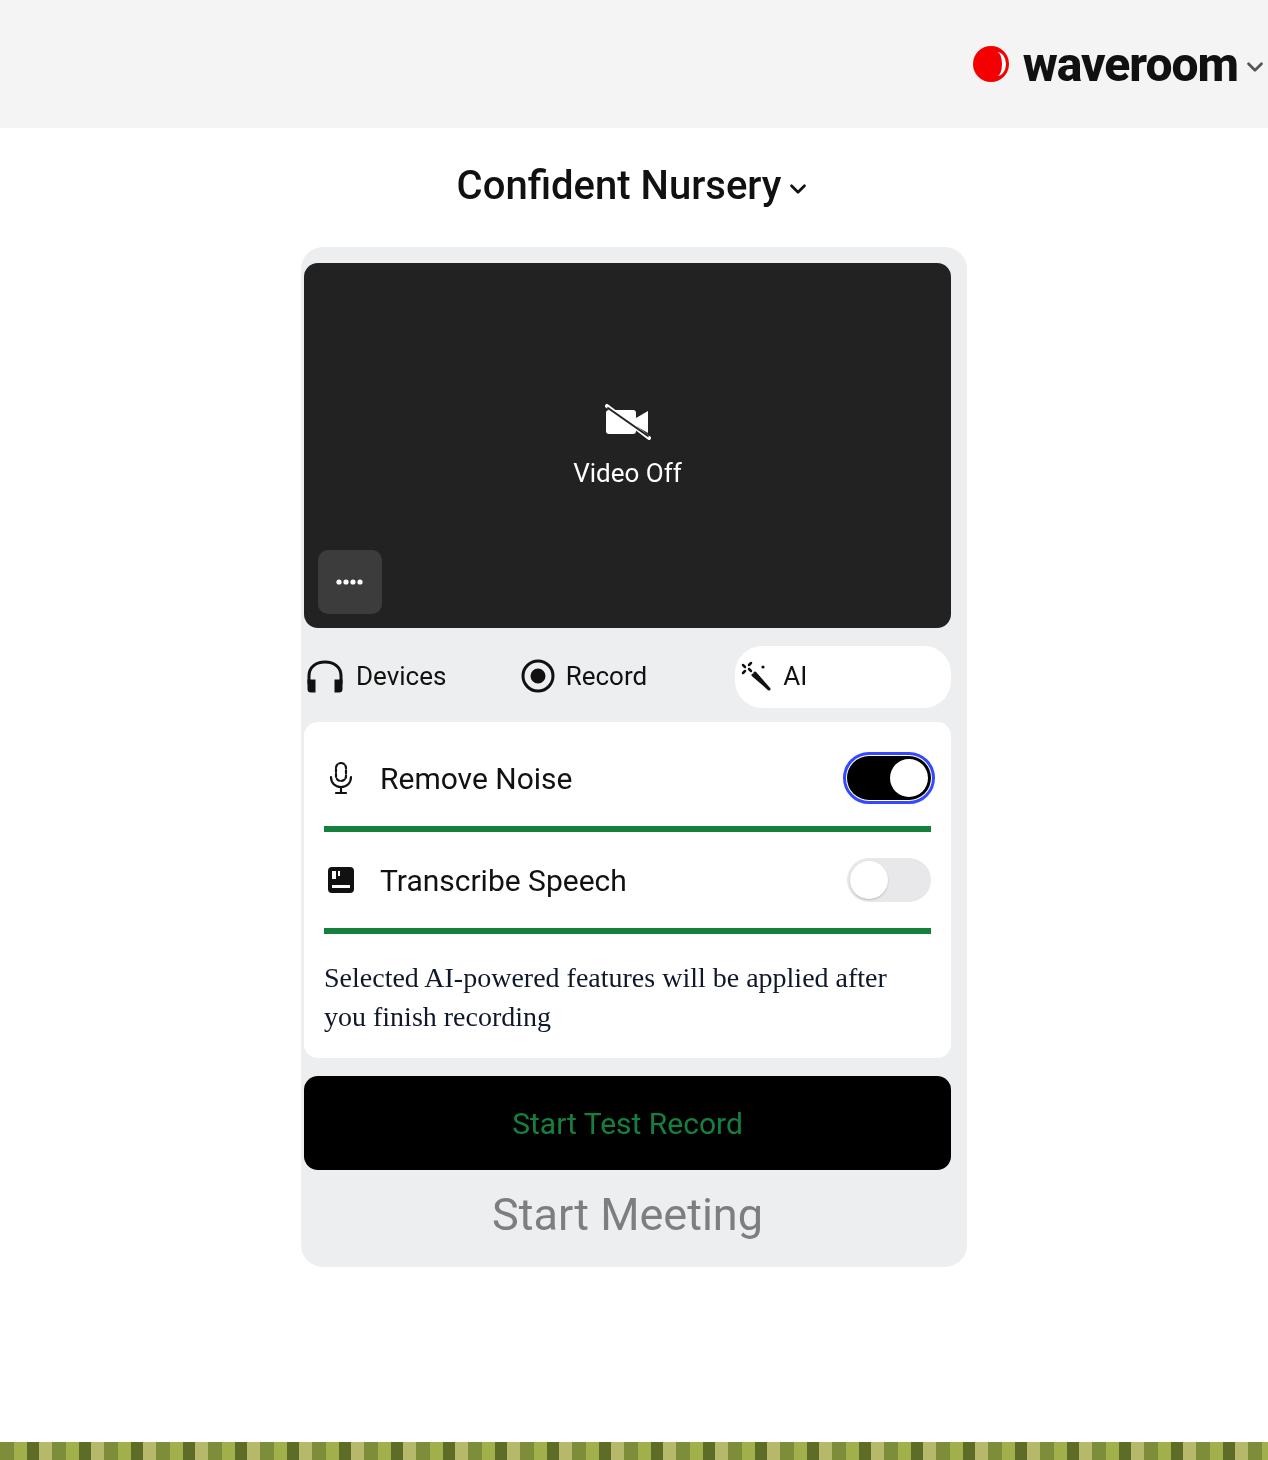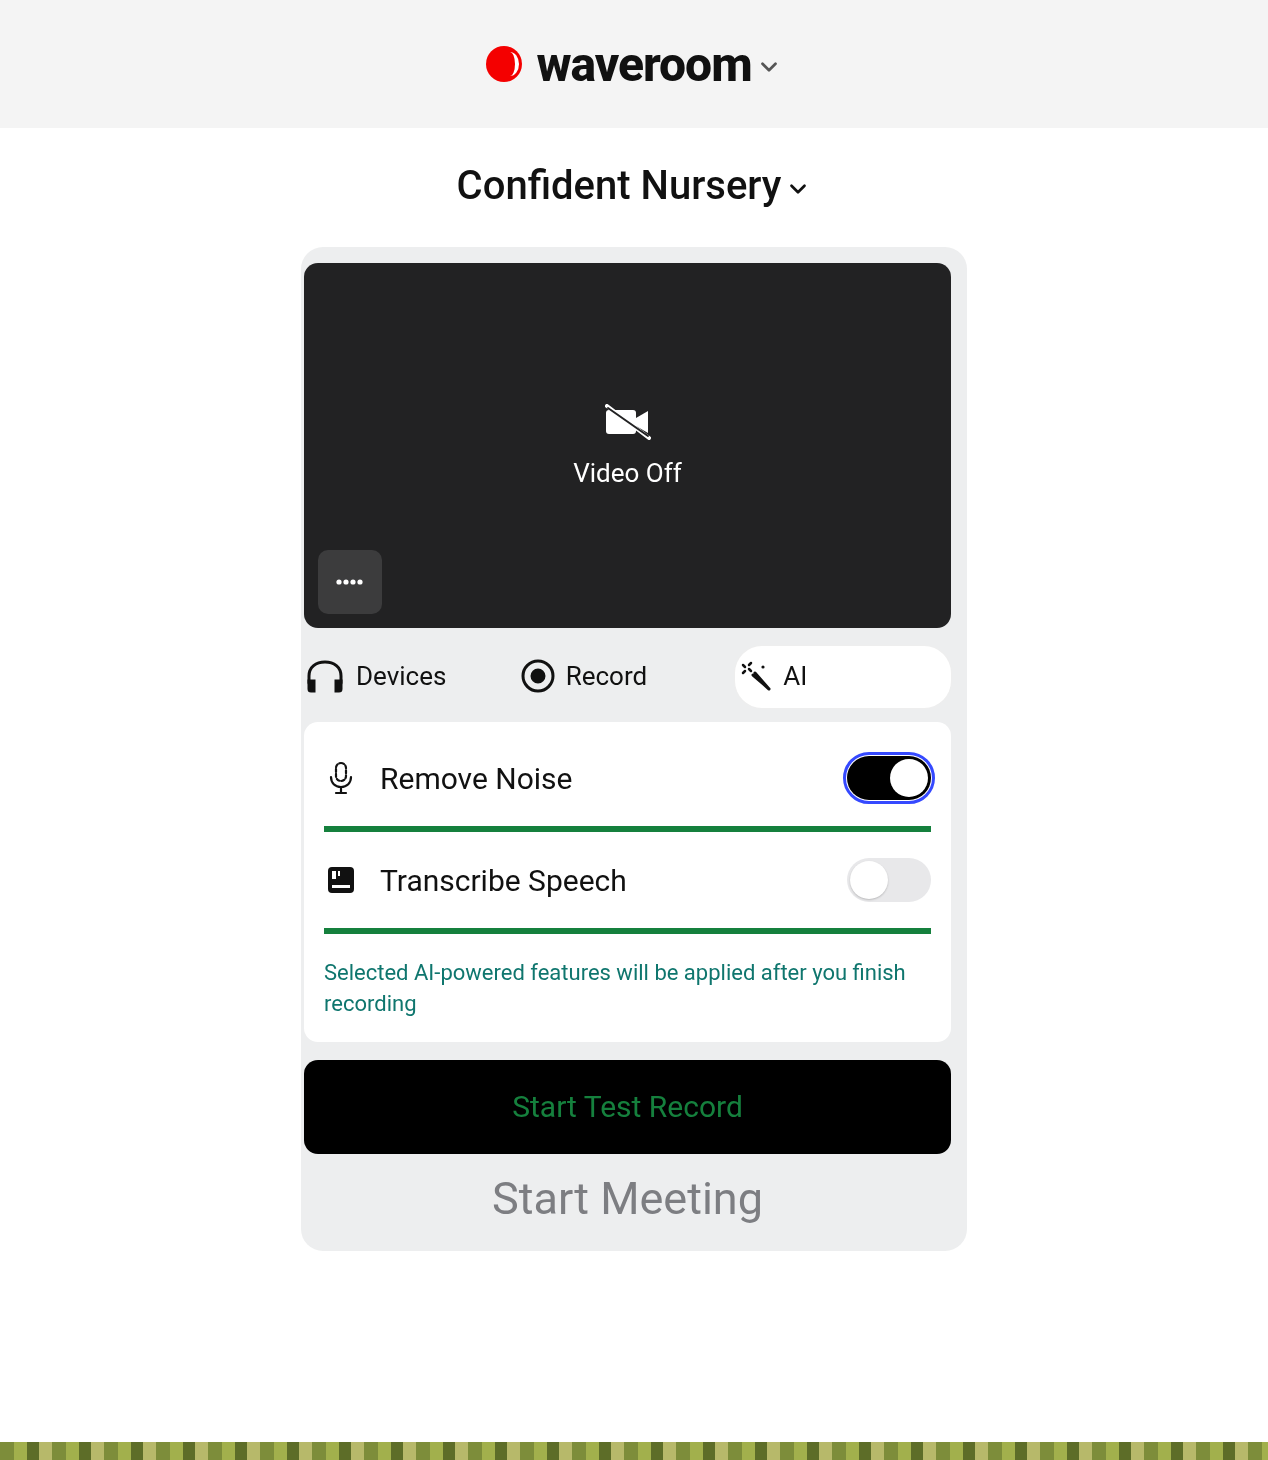--- a/index.html
+++ b/index.html
@@ -1,19 +1,19 @@
 <!DOCTYPE html>
 <html><head>
   <meta charset="utf-8">
   <style>
     * { margin:0; padding:0; box-sizing:border-box; font-family: -apple-system, BlinkMacSystemFont, "Segoe UI", Roboto, Helvetica, Arial, sans-serif; }
     html,body { width:1268px; height:1460px; background:#fff; overflow:hidden; }
 
     
-    .header { width:100%; height:128px; background:#f4f4f4; display:flex; align-items:center; justify-content:center; gap:4px; }
+    .header { width:100%; height:128px; background:#f4f4f4; display:flex; align-items:center; justify-content:flex-end; gap:4px; }
     .logo-wrap { display:flex; align-items:center; gap:14px; }
     .logo-dot { width:36px; height:36px; border-radius:50%; background:#f40000; position:relative; }
     .logo-dot::after { content:""; position:absolute; right:3px; top:6px; width:14px; height:24px; border-radius:50%; border-right:4px solid #fff; }
     .logo-text { font-size:48px; font-weight:800; letter-spacing:-1px; color:#111; }
     .header-caret { display:flex; align-items:center; justify-content:center; padding-top:6px; cursor:pointer; }
 
     
     .page { width:100%; background:#fff; display:flex; flex-direction:column; align-items:center; padding-top:34px; }
     .room-row { display:flex; align-items:center; gap:4px; cursor:pointer; }
     .room-name { font-size:40px; font-weight:500; color:#111; }
@@ -36,21 +36,21 @@
     .panel { background:#fff; border-radius:14px; margin-top:14px; padding:8px 20px 22px 20px; }
     .row { display:flex; align-items:center; gap:22px; padding:26px 0; border-bottom:6px solid #15803d; }
     .row-icon { width:34px; display:flex; justify-content:center; }
     .row-label { flex:1; font-size:30px; color:#111; }
     .toggle { position:relative; width:84px; height:44px; border-radius:22px; cursor:pointer; }
     .toggle .knob { position:absolute; top:3px; width:38px; height:38px; border-radius:50%; background:#fff; }
     .toggle.off { background:#e8e8ea; }
     .toggle.off .knob { left:3px; box-shadow:0 1px 2px rgba(0,0,0,.2); }
     .toggle.on { background:#000; outline:3px solid #3549ff; outline-offset:1px; }
     .toggle.on .knob { right:3px; }
-    .note { font-size:22px; color:#0f766e; line-height:1.4; padding-top:24px; }
+    .note { font-size:28px; color:#0f172a; line-height:1.4; padding-top:24px;font-family:Liberation Serif, serif; }
 
     
     .primary-btn { margin-top:18px; background:#000; color:#15803d; height:94px; border-radius:14px; display:flex; align-items:center; justify-content:center; font-size:30px; cursor:pointer; }
     .secondary-btn { margin-top:18px; color:#7d7e82; font-size:45px; display:flex; align-items:center; justify-content:center; cursor:pointer; padding-bottom:4px; }
 
     
     .bottom-texture { width:100%; height:18px; position:absolute; left:0; bottom:0;
       background:repeating-linear-gradient(90deg,#7d8d3a 0 14px,#a2b04c 14px 27px,#5d6d28 27px 39px,#b7b96a 39px 52px);
     }
 

